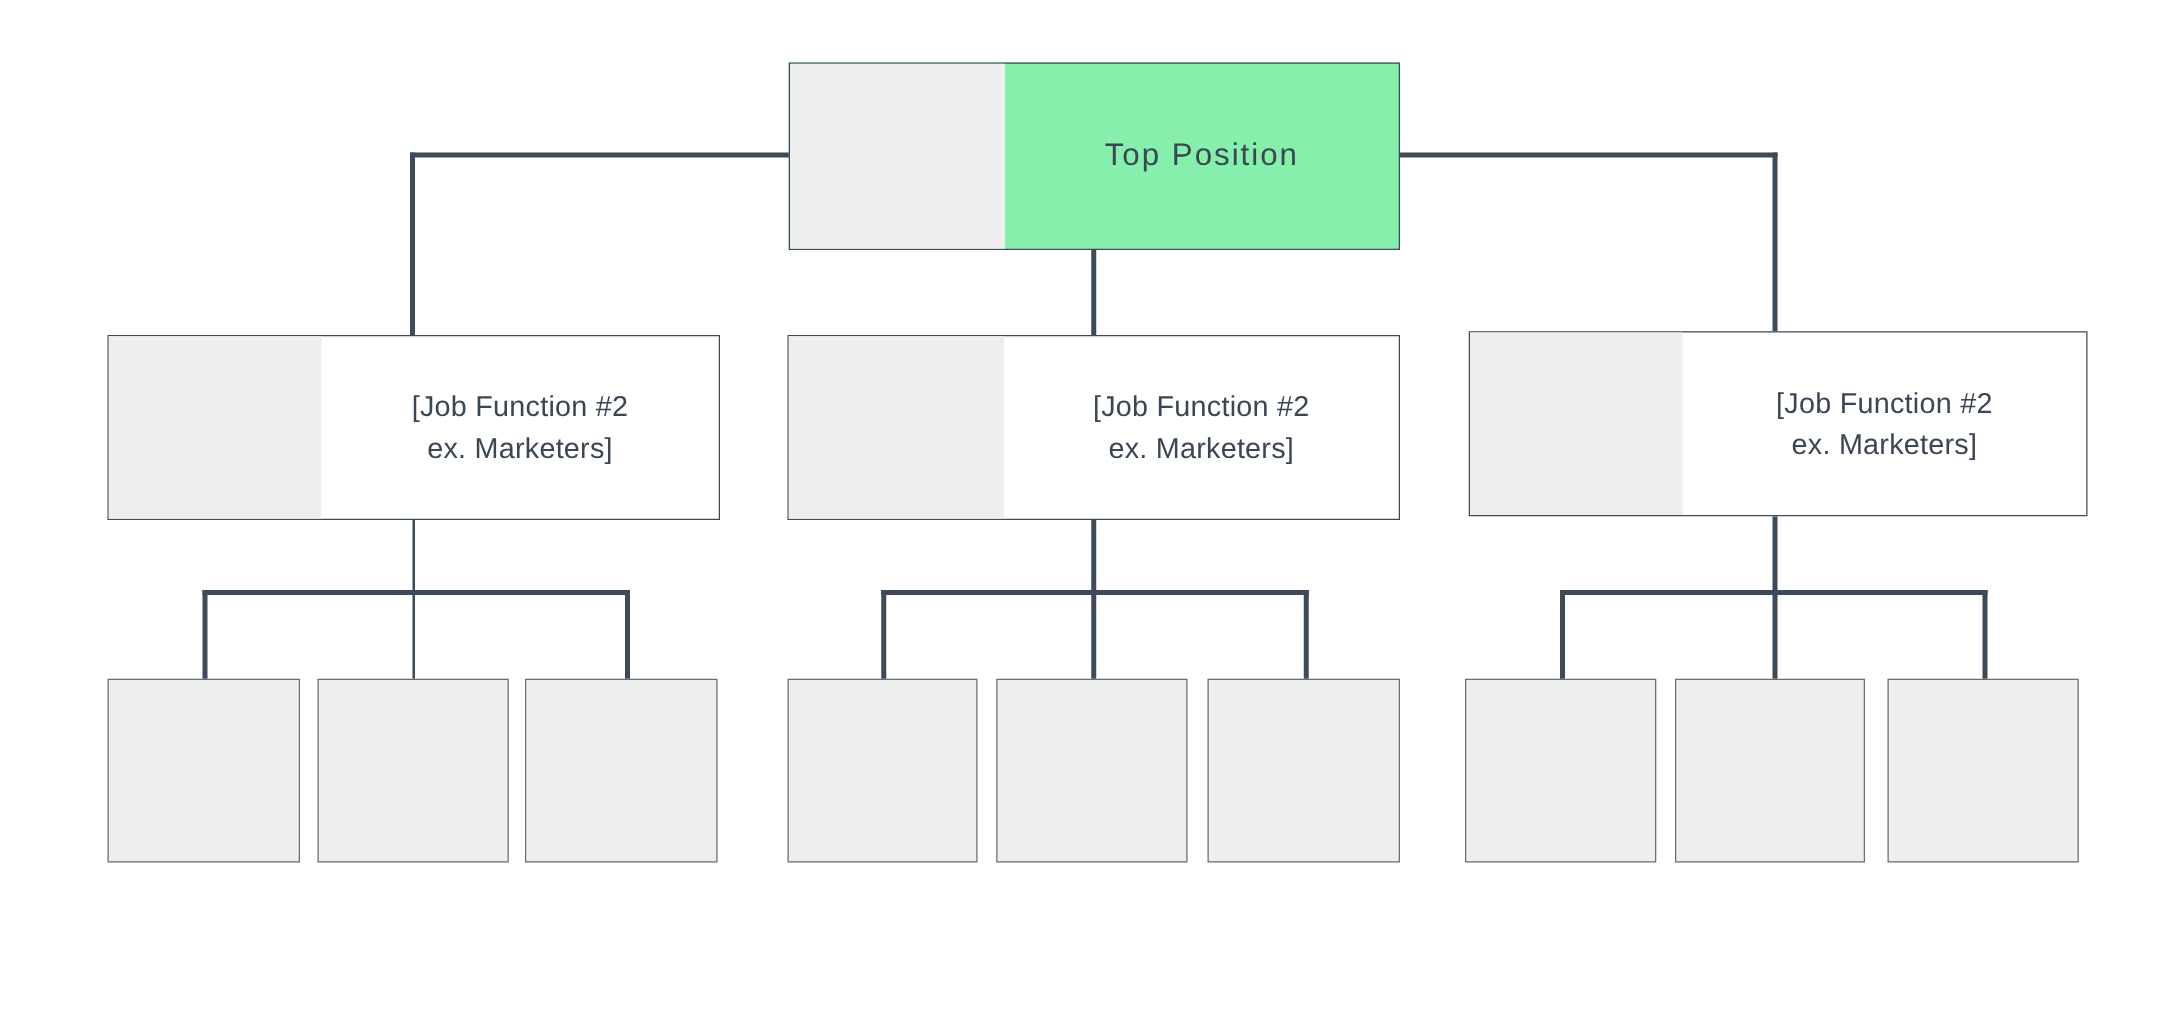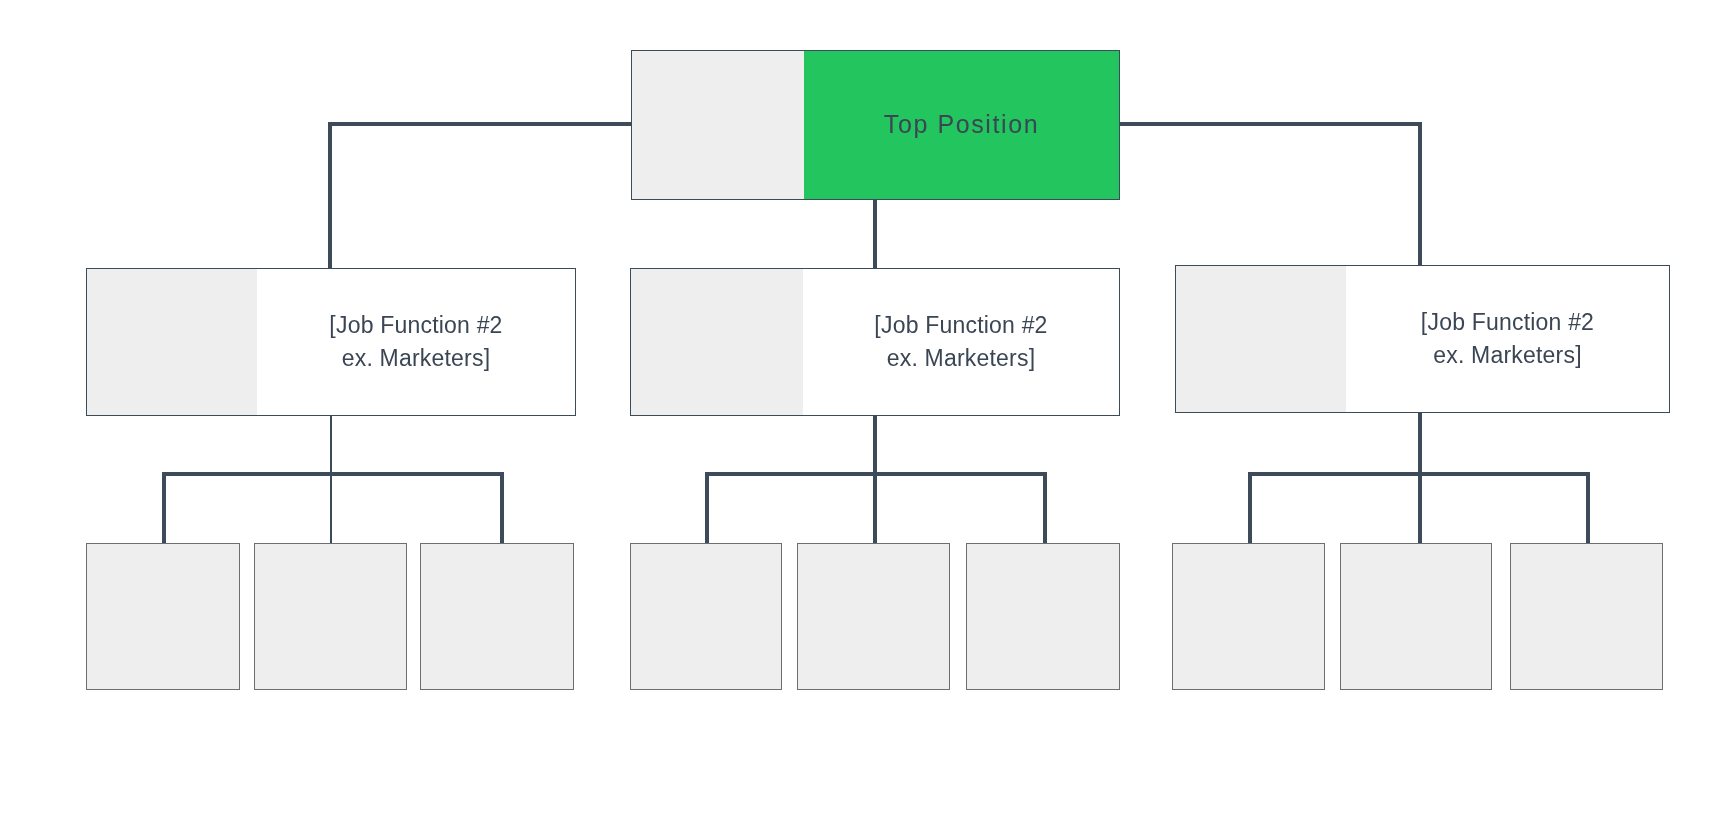--- a/index.html
+++ b/index.html
@@ -85,21 +85,21 @@
     <div class="conn" style="background: rgb(61, 74, 90); left: 1586px; top: 472px; width: 4px; height: 72px;"></div>
     <div class="leaf" style="left: 86px; top: 543px; width: 154px; height: 147px; background: rgb(238, 238, 238); border-color: rgb(107, 111, 115);"><span></span></div>
     <div class="leaf" style="left: 254px; top: 543px; width: 153px; height: 147px; background: rgb(238, 238, 238); border-color: rgb(107, 111, 115);"><span></span></div>
     <div class="leaf" style="left: 420px; top: 543px; width: 154px; height: 147px; background: rgb(238, 238, 238); border-color: rgb(107, 111, 115);"><span></span></div>
     <div class="leaf" style="left: 630px; top: 543px; width: 152px; height: 147px; background: rgb(238, 238, 238); border-color: rgb(107, 111, 115);"><span></span></div>
     <div class="leaf" style="left: 797px; top: 543px; width: 153px; height: 147px; background: rgb(238, 238, 238); border-color: rgb(107, 111, 115);"><span></span></div>
     <div class="leaf" style="left: 966px; top: 543px; width: 154px; height: 147px; background: rgb(238, 238, 238); border-color: rgb(107, 111, 115);"><span></span></div>
     <div class="leaf" style="left: 1172px; top: 543px; width: 153px; height: 147px; background: rgb(238, 238, 238); border-color: rgb(107, 111, 115);"><span></span></div>
     <div class="leaf" style="left: 1340px; top: 543px; width: 152px; height: 147px; background: rgb(238, 238, 238); border-color: rgb(107, 111, 115);"><span></span></div>
     <div class="leaf" style="left: 1510px; top: 543px; width: 153px; height: 147px; background: rgb(238, 238, 238); border-color: rgb(107, 111, 115);"><span></span></div>
-    <div class="node top" style="left: 631px; top: 50px; width: 489px; height: 150px; border-color: rgb(61, 74, 90); background: #22c55e;">
+    <div class="node top" style="left: 631px; top: 50px; width: 489px; height: 150px; border-color: rgb(61, 74, 90); background: #86efac;">
       <div class="swatch" style="width: 172px; background: rgb(238, 238, 238);"></div>
       <div class="label" style="color: rgb(59, 70, 84); margin-left: 172px; width: 317px;">Top  Position</div>
     </div>
     <div class="node mid" style="left: 86px; top: 268px; width: 490px; height: 148px; border-color: rgb(61, 74, 90); background: rgb(255, 255, 255);">
       <div class="swatch" style="width: 170px; background: rgb(238, 238, 238);"></div>
       <div class="label" style="color: rgb(59, 70, 84); margin-left: 170px; width: 320px;">[Job Function #2
 ex. Marketers]</div>
     </div>
     <div class="node mid" style="left: 630px; top: 268px; width: 490px; height: 148px; border-color: rgb(61, 74, 90); background: rgb(255, 255, 255);">
       <div class="swatch" style="width: 172px; background: rgb(238, 238, 238);"></div>

